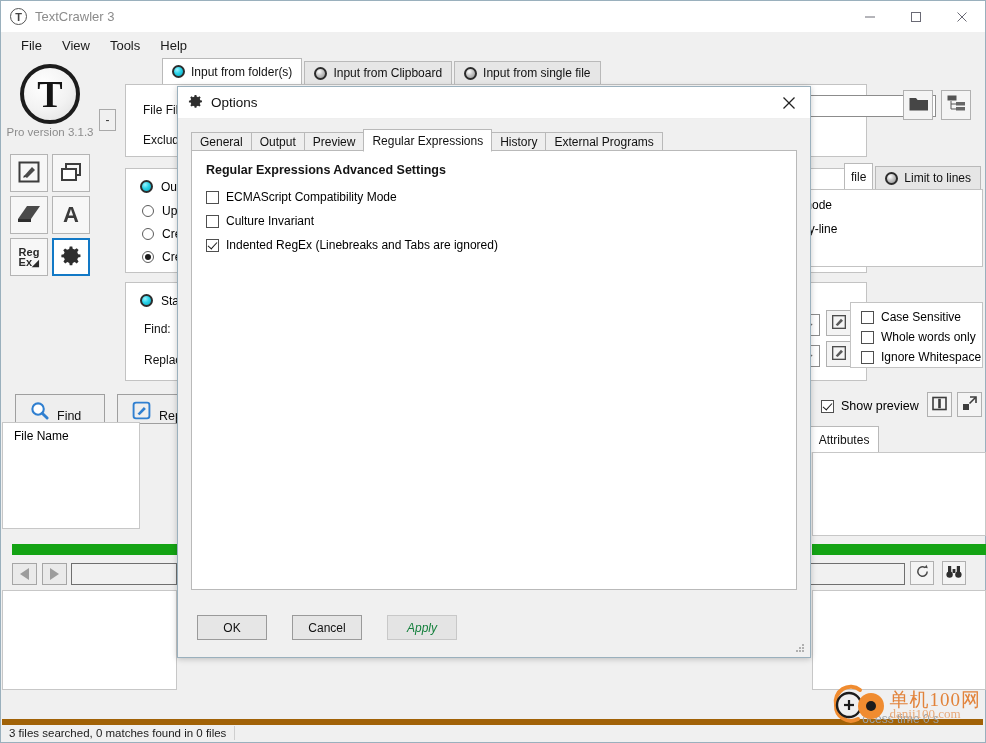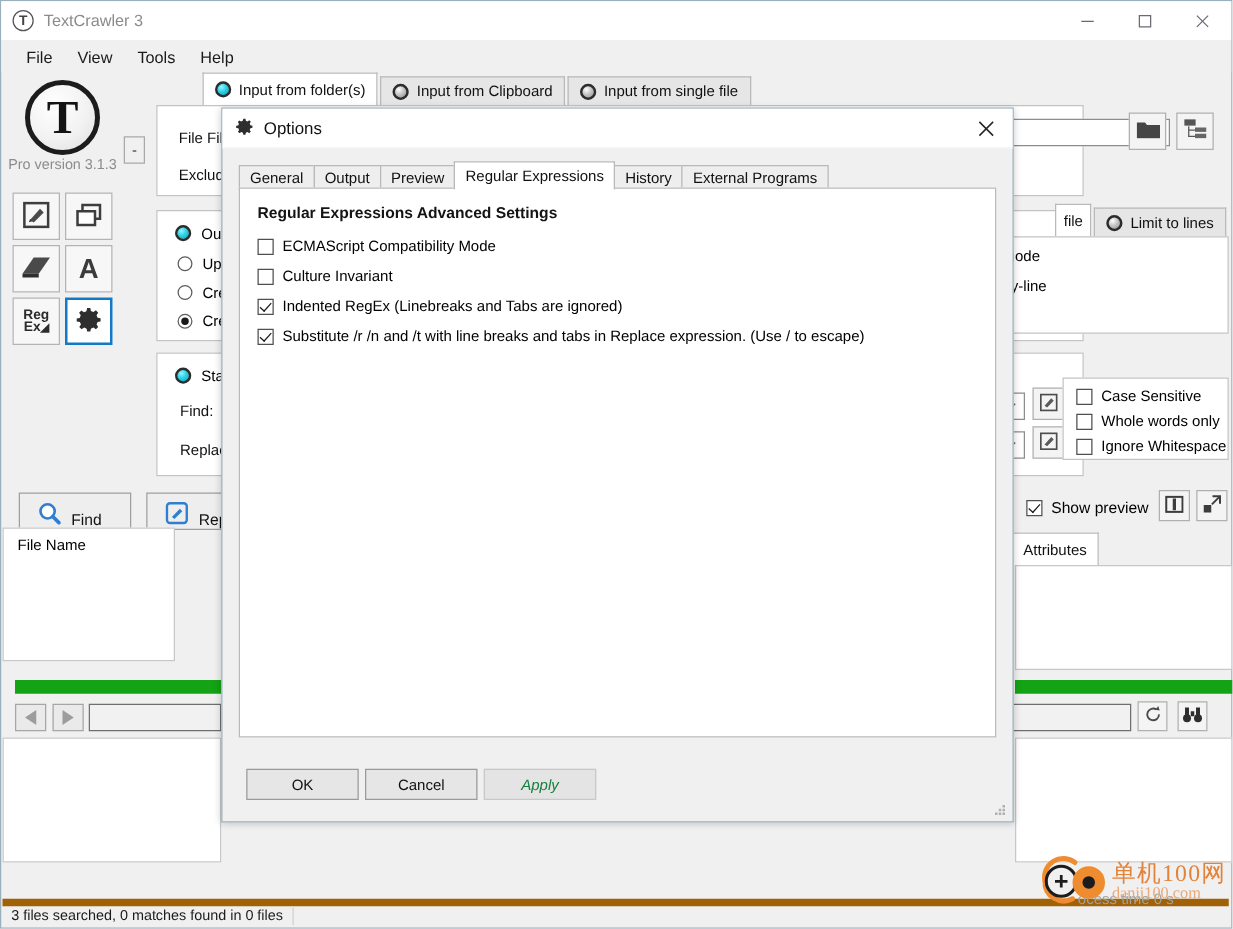--- a/index.html
+++ b/index.html
@@ -205,21 +205,21 @@
     background:#ffffff; height: 23px; border-bottom: 1px solid #ffffff;
     position: relative; z-index: 2;
   }
   .dlg-panel {
     position:absolute; left:13px; top: 63px; width: 606px; height: 440px;
     background:#ffffff; border:1px solid #b9b9b9; box-sizing:border-box;
   }
   .dlg-heading { font-size: 12.5px; font-weight: bold; color:#141414; }
   .dlg-footer { position:absolute; left:0; bottom:0; width: 632px; height: 56px; }
   .dlg-btn {
-    height: 25px; width: 90px; background:#e6e6e6; border:1px solid #9a9a9a;
+    height: 25px; width: 70px; background:#e6e6e6; border:1px solid #9a9a9a;
     box-sizing:border-box; display:flex; align-items:center; justify-content:center;
     font-size: 12px; color:#111;
   }
   .dlg-btn.disabled { color:#15803d; background:#e4e4e4; border-color:#c8c8c8;font-style:italic; }
   .grip { position:absolute; right:5px; bottom:4px; width:9px; height:9px; }
   .grip i {
     position:absolute; width:2px; height:2px; background:#b0b0b0; display:block;
   }
 </style>
 </head>
@@ -285,21 +285,21 @@
           <svg width="26" height="22" viewBox="0 0 26 22">
               <path d="M2 16 L11 3 L24 3 L15 16 Z" fill="#4a4a4a"></path>
               <path d="M2 16 L15 16 L15 19 L2 19 Z" fill="#2e2e2e"></path>
             </svg>
         </span>
       </div>
       <div class="tool-btn">
         <span style="font-size:22px;font-weight:bold;color:#3b3b3b;font-family:'Liberation Sans',sans-serif;">A</span>
       </div>
       <div class="tool-btn">
-        <span style="font-size:11px;font-weight:bold;line-height:10px;color:#2b2b2b;text-align:right;">Reg<br>Ex<span style="font-size:9px;">◢</span></span>
+        <span style="font-size:11px;font-weight:bold;line-height:10px;color:#2b2b2b;text-align:left;">Reg<br>Ex<span style="font-size:9px;">◢</span></span>
       </div>
       <div class="tool-btn sel">
         <span>
           <svg width="22" height="22" viewBox="0 0 24 24" fill="#2e2e2e">
               <path d="M12 8a4 4 0 100 8 4 4 0 000-8zm0 2.2a1.8 1.8 0 110 3.6 1.8 1.8 0 010-3.6z"></path>
               <path d="M10.6 1.5h2.8l.45 2.6 2.2.92 2.2-1.45 2 2-1.45 2.2.92 2.2 2.6.45v2.8l-2.6.45-.92 2.2 1.45 2.2-2 2-2.2-1.45-2.2.92-.45 2.6h-2.8l-.45-2.6-2.2-.92-2.2 1.45-2-2 1.45-2.2-.92-2.2L1.5 13.4v-2.8l2.6-.45.92-2.2L3.57 5.75l2-2 2.2 1.45 2.2-.92z"></path>
             </svg>
         </span>
       </div>
     </div>
@@ -588,24 +588,20 @@
         <span>ECMAScript Compatibility Mode</span>
       </div>
       <div class="chk-row" style="position:absolute; left:14px; top:63px;">
         <span class="chk"></span>
         <span>Culture Invariant</span>
       </div>
       <div class="chk-row" style="position:absolute; left:14px; top:87px;">
         <span class="chk on"></span>
         <span>Indented RegEx (Linebreaks and Tabs are ignored)</span>
       </div>
-      <div class="chk-row" style="position:absolute; left:14px; top:111px;">
-        <span class="chk on"></span>
-        <span>Substitute /r /n and /t with line breaks and tabs in Replace expression. (Use / to escape)</span>
-      </div>
     </div>
 
     <div class="dlg-footer">
       <div class="dlg-btn" style="position:absolute; left:19px; top:14px;">OK</div>
       <div class="dlg-btn" style="position:absolute; left:114px; top:14px;">Cancel</div>
       <div class="dlg-btn disabled" style="position:absolute; left:209px; top:14px;">Apply</div>
       <div class="grip">
         <i style="left:6px; top:0;"></i>
           <i style="left:3px; top:3px;"></i>
           <i style="left:6px; top:3px;"></i>

